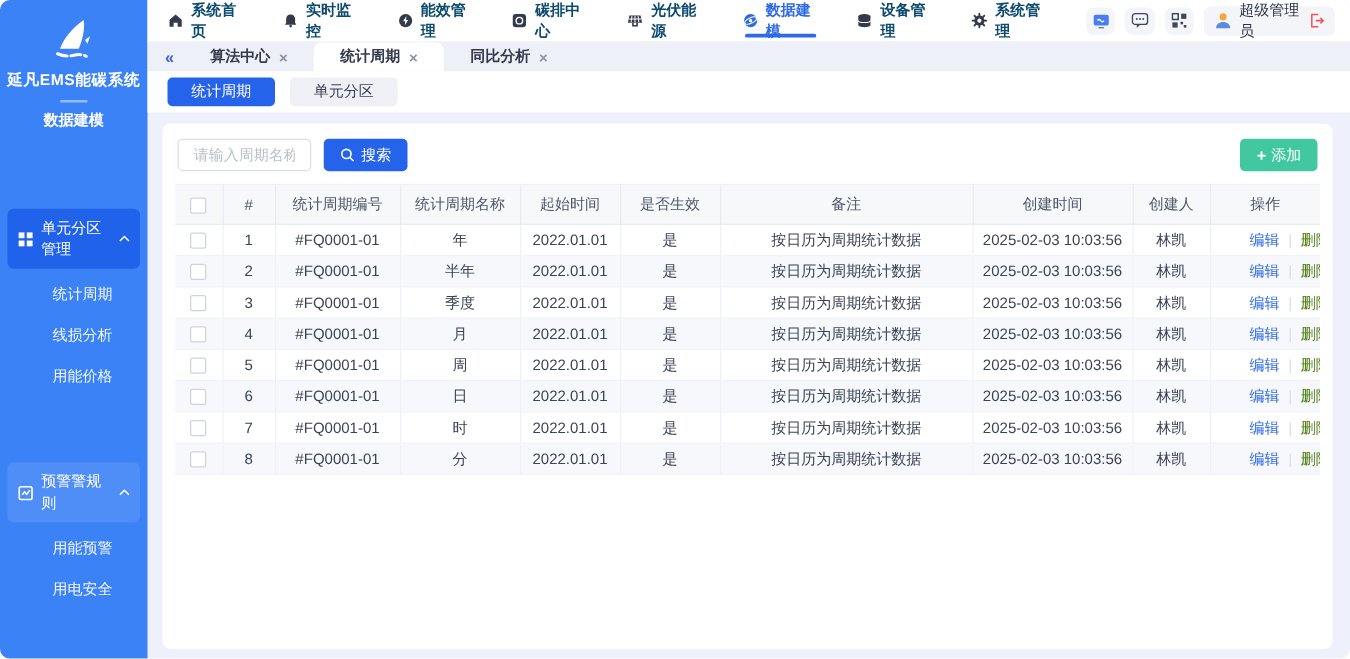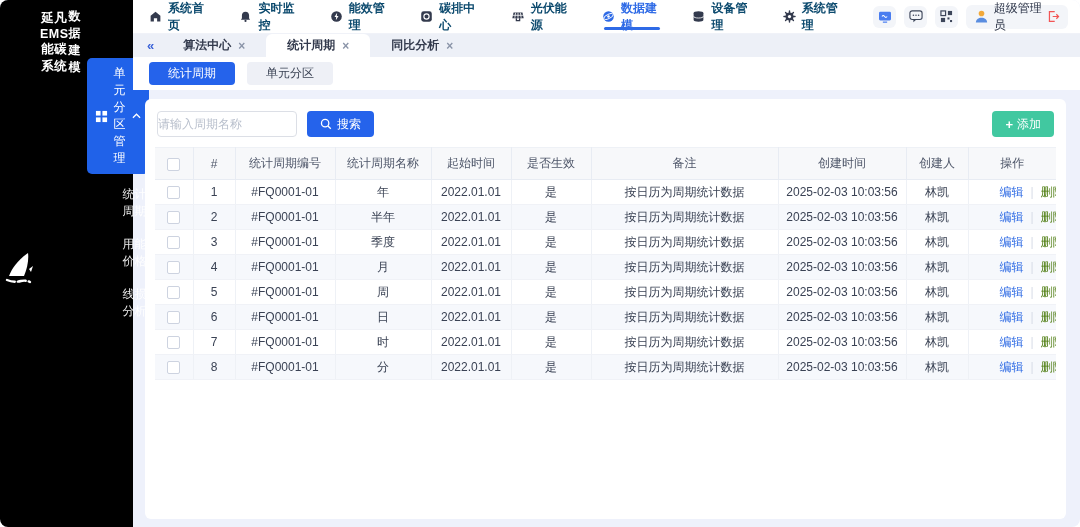--- a/index.html
+++ b/index.html
@@ -1,21 +1,21 @@
 <!DOCTYPE html>
 <html><head>
 <meta charset="utf-8">
 <style>
   * { margin:0; padding:0; box-sizing:border-box; }
   html,body { background:#fff; }
   body { font-family:"Liberation Sans","DejaVu Sans",sans-serif; font-size:12px; color:#3a4254; }
   .app { width:1080px; height:527px; display:flex; border-radius:8px; overflow:hidden; background:#eef1fb; }
 
   
-  .sidebar { width:133px; background:#000000; color:#fff; flex:none; display:flex; flex-direction:row; padding-top:8px; }
+  .sidebar { width:118px; background:#3b82f6; color:#fff; flex:none; display:flex; flex-direction:column; padding-top:8px; }
   .logo-wrap { display:flex; justify-content:center; padding:4px 0 2px; }
   .side-title { text-align:center; font-size:12.5px; font-weight:700; letter-spacing:.5px; margin-top:2px; }
   .side-divider { width:22px; height:2px; background:rgba(255,255,255,.45); border-radius:1px; margin:7px auto 6px; }
   .side-subtitle { text-align:center; font-size:12px; font-weight:600; margin-bottom:12px; }
   .menu-group { margin:2px 6px 0; }
   .group-head { display:flex; align-items:center; gap:6px; padding:7px 8px; border-radius:5px; cursor:pointer; font-size:12px;margin-top:48px; }
   .group-head.active { background:#2062e9; }
   .group-head.soft { background:rgba(255,255,255,.10); }
   .group-head .chev { margin-left:auto; }
   .menu-items { list-style:none; padding:4px 0 2px; }
@@ -40,21 +40,21 @@
   .tab .x { color:#8a94a8; font-size:12px; line-height:1; cursor:pointer; }
 
   .togglebar { height:33px; background:#fff; display:flex; align-items:center; gap:12px; padding:0 16px; flex:none; }
   .toggle-btn { min-width:86px; height:23px; display:flex; align-items:center; justify-content:center; border-radius:4px; font-size:12px; cursor:pointer; background:#eef0f6; color:#3a4254; padding:0 14px; }
   .toggle-btn.active { background:#2563eb; color:#fff; }
 
   .content { flex:1; padding:9px 14px 8px 12px; display:flex; min-height:0; }
   .card { background:#fff; border-radius:6px; flex:1; padding:12px 10px; display:flex; flex-direction:column; min-width:0; }
 
   .toolbar-row { display:flex; align-items:center; margin:0 2px 10px; }
-  .search-input { width:140px; height:26px; border:1px solid #dcdfe6; border-radius:4px; padding:0 0; font-size:12px; color:#3a4254; outline:none; font-family:inherit; }
+  .search-input { width:107px; height:26px; border:1px solid #dcdfe6; border-radius:4px; padding:0 12px; font-size:12px; color:#3a4254; outline:none; font-family:inherit; }
   .search-input::placeholder { color:#b8bfcc; }
   .search-btn { margin-left:10px; height:26px; background:#2563eb; color:#fff; border:none; border-radius:4px; padding:0 13px; font-size:12px; display:flex; align-items:center; gap:5px; cursor:pointer; font-family:inherit;justify-content:center; }
   .add-btn { margin-left:auto; height:26px; background:#41c8a0; color:#fff; border:none; border-radius:4px; padding:0 13px; font-size:12px; display:flex; align-items:center; gap:4px; cursor:pointer; font-family:inherit; }
   .add-btn .plus { font-size:13px; font-weight:700; }
 
   table { width:100%; border-collapse:collapse; table-layout:fixed; }
   thead th { background:#f7f8fa; color:#4e5669; font-weight:400; font-size:12px; height:32px; border-right:1px solid #e8ecf3; border-bottom:1px solid #e8ecf3; border-top:1px solid #eef1f6; }
   thead th:last-child { border-right:none; }
   tbody td { height:25px; text-align:center; font-size:12px; color:#3a4254; border-right:1px solid #eef1f6; border-bottom:1px solid #f0f2f7; overflow:hidden; white-space:nowrap; }
   tbody td:last-child { border-right:none; }
@@ -98,25 +98,45 @@
         </span>
         <span>单元分区管理</span>
         <span class="ico chev">
           <svg width="9" height="6" viewBox="0 0 10 6">
               <path d="M1 5 L5 1 L9 5" stroke="#fff" stroke-width="1.4" fill="none"></path>
             </svg>
         </span>
       </div>
       <ul class="menu-items">
         <li class="menu-item">统计周期</li>
+        <li class="menu-item">线损分析</li>
         <li class="menu-item">用能价格</li>
-        <li class="menu-item">线损分析</li>
       </ul>
     </div>
 
+    <div class="menu-group">
+      <div class="group-head soft">
+        <span class="ico">
+          <svg width="13" height="13" viewBox="0 0 14 14">
+            <rect x="1.5" y="1.5" width="11" height="11" rx="1.5" stroke="#fff" stroke-width="1.4" fill="none"></rect>
+            <path d="M4 8.5 L6 6 L8 8 L10.5 4.5" stroke="#fff" stroke-width="1.3" fill="none"></path>
+          </svg>
+        </span>
+        <span>预警警规则</span>
+        <span class="ico chev">
+          <svg width="9" height="6" viewBox="0 0 10 6">
+              <path d="M1 5 L5 1 L9 5" stroke="#fff" stroke-width="1.4" fill="none"></path>
+            </svg>
+        </span>
+      </div>
+      <ul class="menu-items">
+        <li class="menu-item">用能预警</li>
+        <li class="menu-item">用电安全</li>
+      </ul>
+    </div>
   </aside>
 
   <div class="main">
 
     <header class="topnav">
       <div class="nav-item">
         <span class="ico">
           <svg width="13" height="13" viewBox="0 0 16 16">
               <path d="M8 2 L14 7.2 V14 H10 V10 H6 V14 H2 V7.2 Z" fill="#333a4d"></path>
             </svg>

